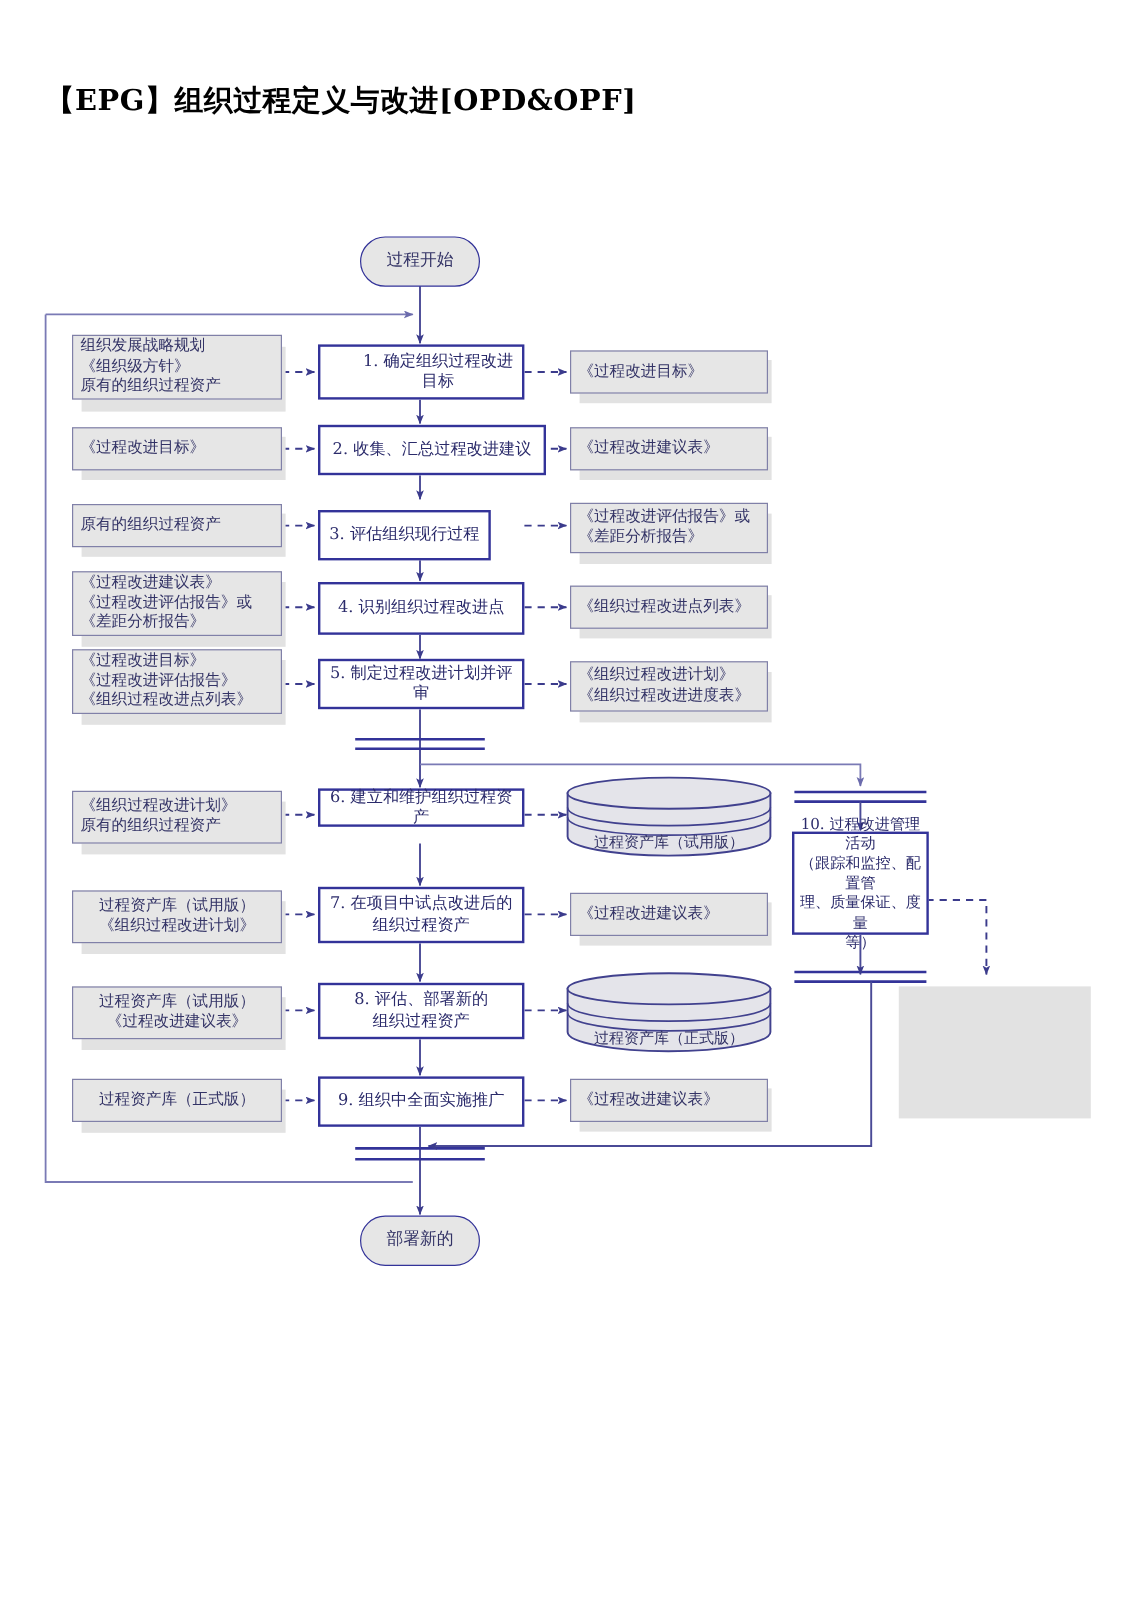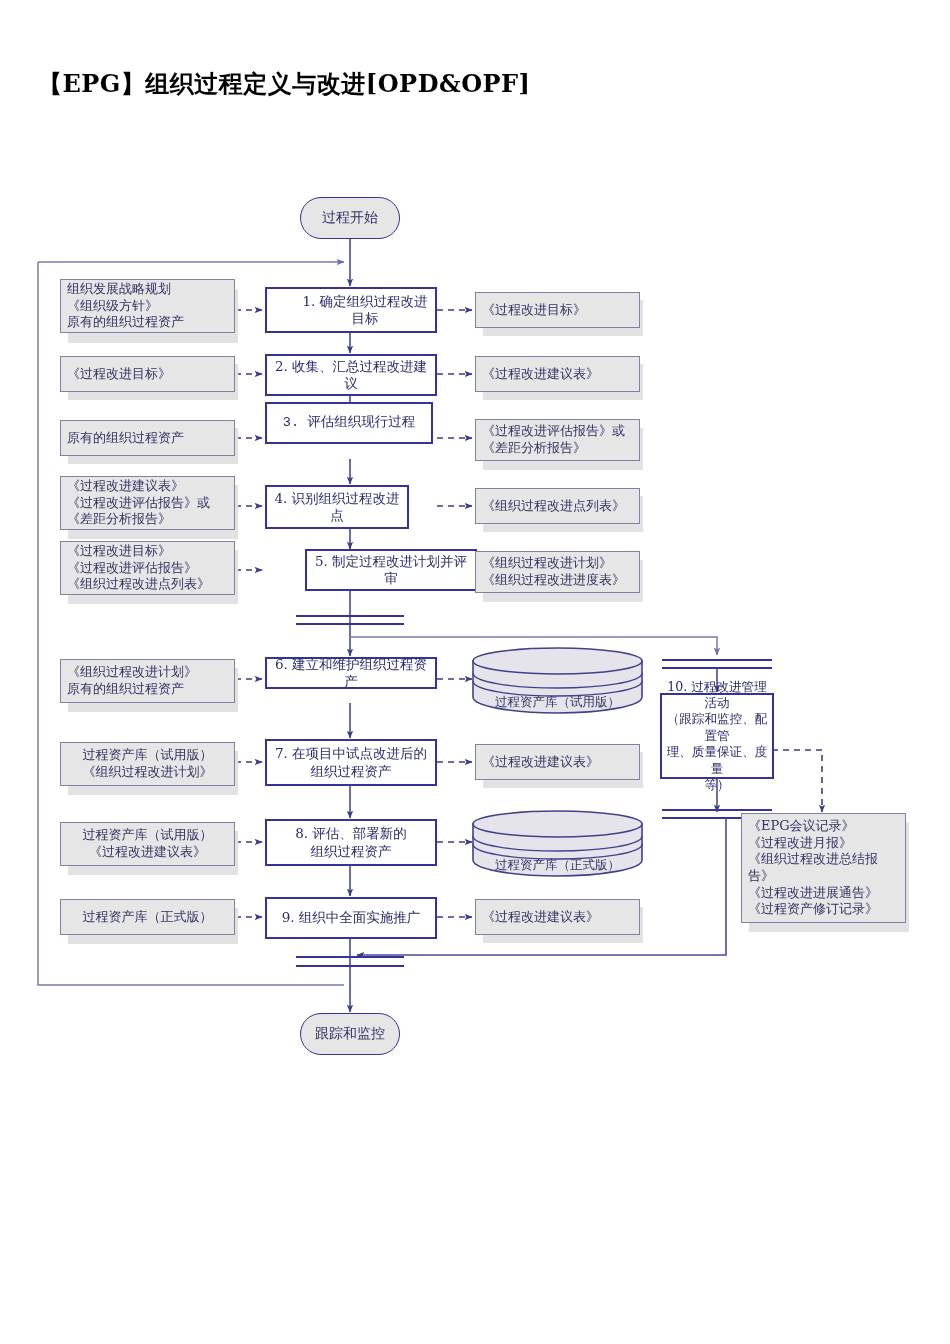--- a/index.html
+++ b/index.html
@@ -179,36 +179,36 @@
       <line x1="437" y1="917" x2="472" y2="917" marker-end="url(#ah)"></line>
 
       <path d="M772,750 L822,750 L822,812" marker-end="url(#ah)"></path>
     </g>
   </svg>
 
   <div class="node term" style="left:300px;top:197px;width:100px;height:42px;">
     <span>过程开始</span>
   </div>
   <div class="node term" style="left:300px;top:1013px;width:100px;height:42px;">
-    <span>跟踪和监控</span>
+    <span>部署新的</span>
   </div>
 
   <div class="node proc" style="left:265px;top:287px;width:172px;height:46px;padding-left:32px;">
     <span class="lines">1. 确定组织过程改进目标</span>
   </div>
-  <div class="node proc" style="left:265px;top:354px;width:172px;height:42px;">
+  <div class="node proc" style="left:265px;top:354px;width:190px;height:42px;">
     <span class="lines">2. 收集、汇总过程改进建议</span>
   </div>
-  <div class="node proc" style="left:265px;top:402px;width:168px;height:42px;font-family:Liberation Mono, monospace;">
+  <div class="node proc" style="left:265px;top:425px;width:144px;height:42px;">
     <span class="lines">3. 评估组织现行过程</span>
   </div>
-  <div class="node proc" style="left:265px;top:485px;width:144px;height:44px;">
+  <div class="node proc" style="left:265px;top:485px;width:172px;height:44px;">
     <span class="lines">4. 识别组织过程改进点</span>
   </div>
-  <div class="node proc" style="left:265px;top:549px;width:172px;height:42px;margin-left:40px;">
+  <div class="node proc" style="left:265px;top:549px;width:172px;height:42px;">
     <span class="lines">5. 制定过程改进计划并评审</span>
   </div>
   <div class="node proc" style="left:265px;top:657px;width:172px;height:32px;">
     <span class="lines">6. 建立和维护组织过程资产</span>
   </div>
   <div class="node proc" style="left:265px;top:739px;width:172px;height:47px;">
     <span class="lines">7. 在项目中试点改进后的
 组织过程资产</span>
   </div>
   <div class="node proc" style="left:265px;top:819px;width:172px;height:47px;">
@@ -310,27 +310,20 @@
   <div class="node data" style="left:475px;top:744px;width:165px;height:36px;">
     <span class="lines">《过程改进建议表》</span>
   </div>
 
   <div class="shadow" style="left:483px;top:907px;width:160px;height:36px;"></div>
   <div class="node data" style="left:475px;top:899px;width:165px;height:36px;">
     <span class="lines">《过程改进建议表》</span>
   </div>
 
   <div class="shadow" style="left:749px;top:822px;width:160px;height:110px;"></div>
-  <div class="node data" style="left:741px;top:813px;width:165px;height:110px;">
-    <span class="lines">《EPG会议记录》
-《过程改进月报》
-《组织过程改进总结报告》
-《过程改进进展通告》
-《过程资产修订记录》</span>
-  </div>
 
   <div class="db" style="left:470px;top:645px;width:175px;height:72px;">
     <svg width="175" height="72" viewBox="0 0 175 72" xmlns="http://www.w3.org/2000/svg">
       <g fill="#e4e4ea" stroke="#41418e" stroke-width="1.6">
         <path d="M3,16 L3,52 C3,61 42,68 87,68 C132,68 172,61 172,52 L172,16 Z"></path>
         <ellipse cx="87.5" cy="16" rx="84.5" ry="13"></ellipse>
       </g>
       <g fill="none" stroke="#41418e" stroke-width="1.4">
         <path d="M3,28 C3,37 42,43 87,43 C132,43 172,37 172,28"></path>
         <path d="M3,36 C3,45 42,51 87,51 C132,51 172,45 172,36"></path>

